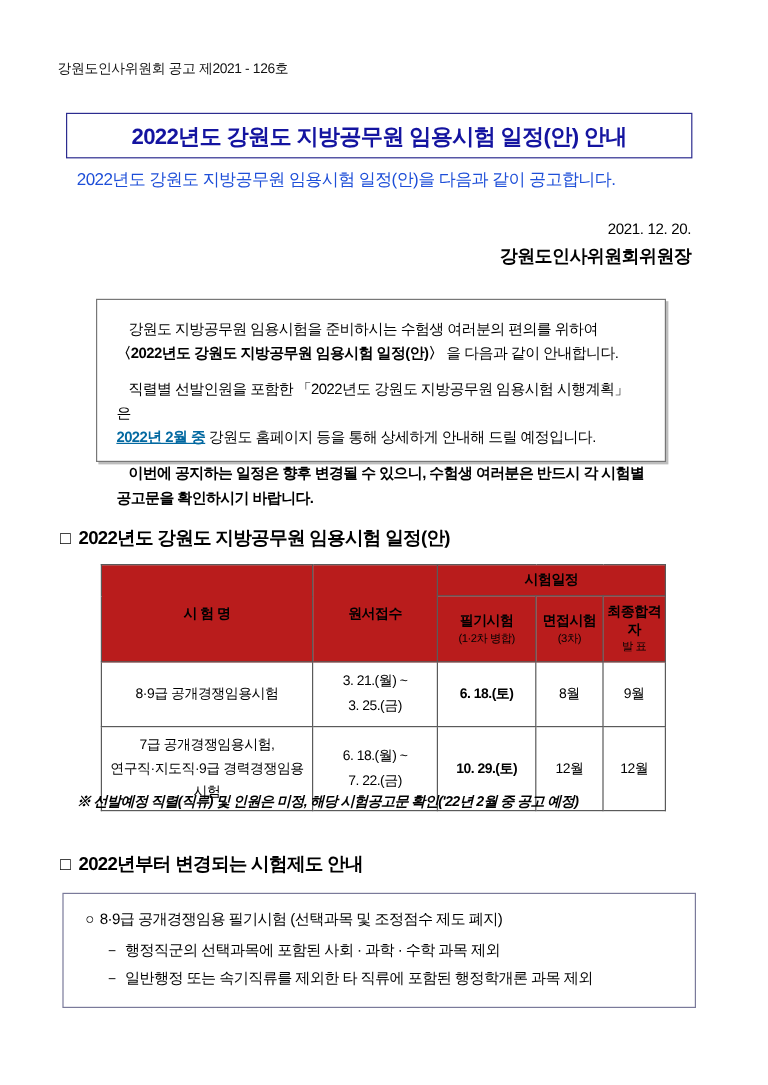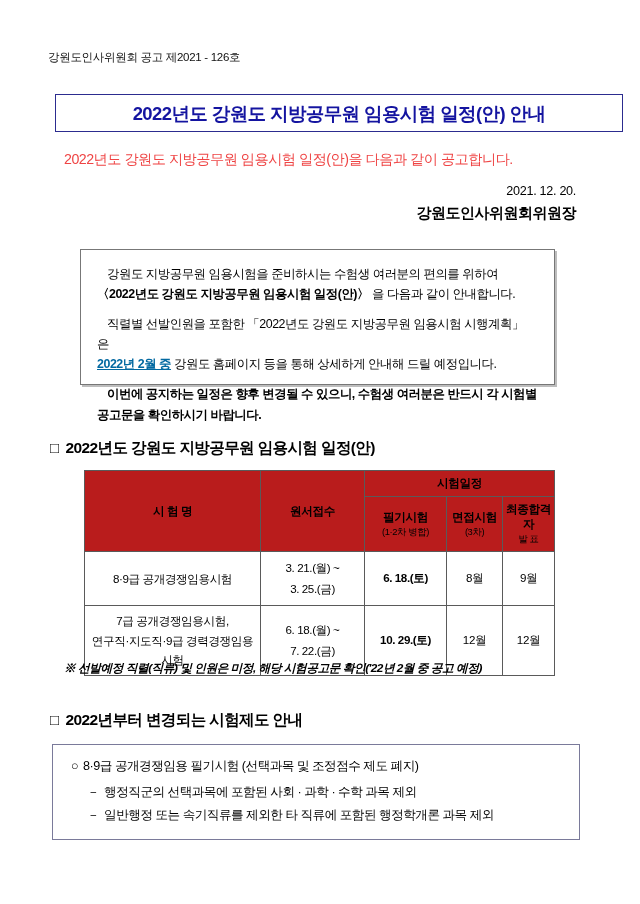--- a/index.html
+++ b/index.html
@@ -31,44 +31,44 @@
     font-size: 11.5px;
     letter-spacing: -0.3px;
     color: #111;
   }
 
   
   .title-box {
     position: absolute;
     top: 94px;
     left: 55px;
-    width: 568px;
+    width: 522px;
     height: 38px;
     border: 1.6px solid #2c2c8f;
     box-sizing: border-box;
     display: flex;
     align-items: center;
     justify-content: center;
   }
   .title-text {
     font-size: 18.5px;
     font-weight: bold;
     color: #1414a0;
     letter-spacing: -0.6px;
     white-space: nowrap;
   }
 
   
   .intro-line {
     position: absolute;
-    top: 150px;
+    top: 140px;
     left: 64px;
     font-size: 14.2px;
     letter-spacing: -0.5px;
-    color: #ef4444;
+    color: #1d4ed8;
   }
   .date-line {
     position: absolute;
     top: 184px;
     right: 64px;
     font-size: 12.6px;
     letter-spacing: -0.3px;
   }
   .issuer-line {
     position: absolute;

